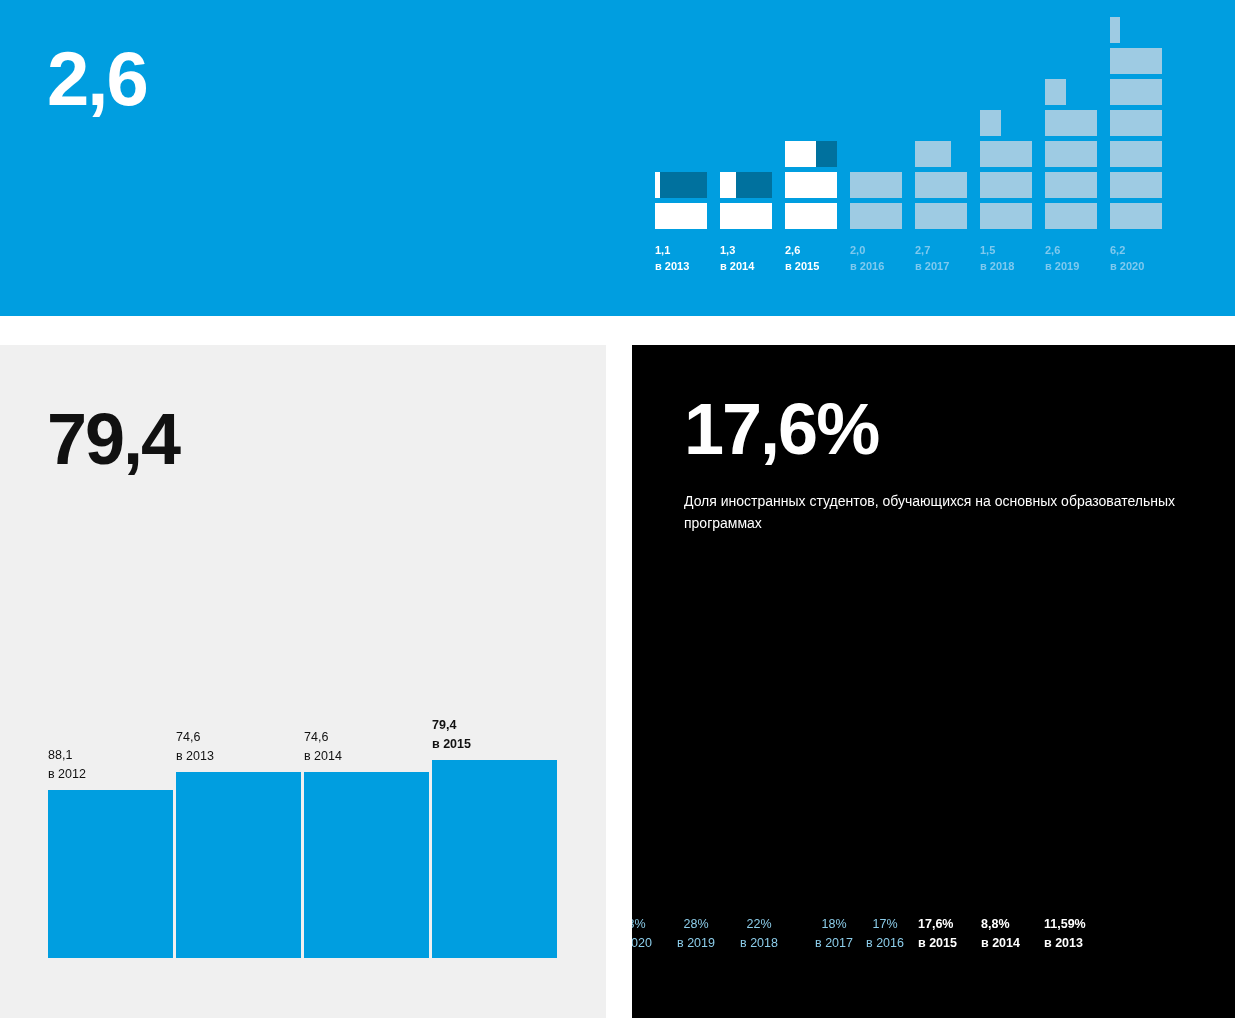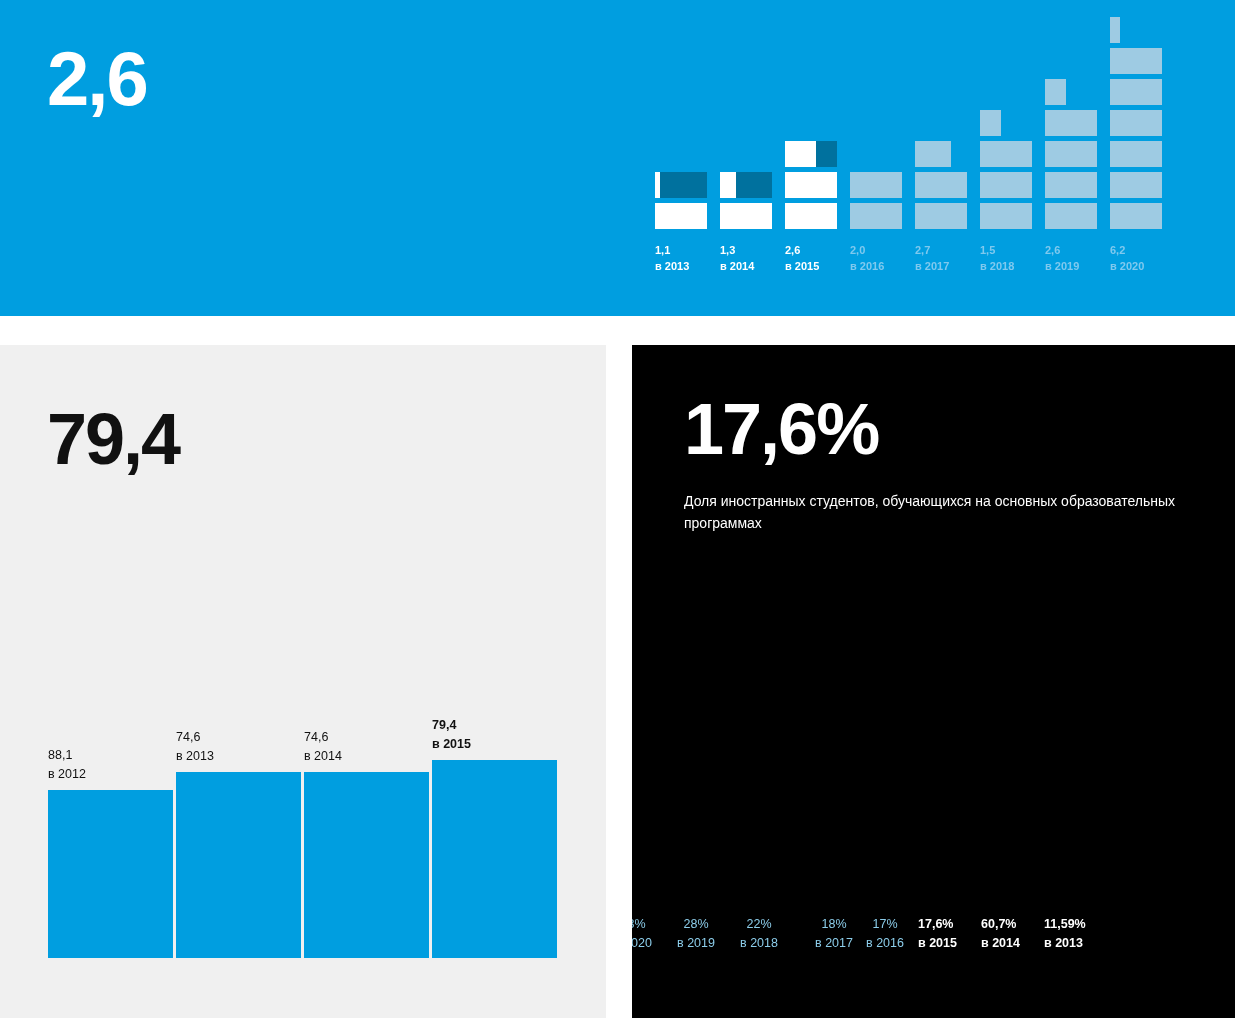--- a/index.html
+++ b/index.html
@@ -258,21 +258,21 @@
       <path d="M 585 1193 A 618 618 0 0 0 894 39.7963004612169 L 870.5 80.49949443908554 A 571 571 0 0 1 585 1146 Z" fill="#009ee0"></path>
       <path d="M 585 1193 A 618 618 0 0 0 894 39.7963004612169 L 870.5 80.49949443908554 A 571 571 0 0 1 585 1146 Z" fill="#9ecbe3"></path>
     </svg>
   <div class="big-number" id="intl-value">17,6%</div>
   <div id="intl-caption">Доля иностранных студентов, обучающихся на основных образовательных программах</div>
 <div class="arc-lab hi" style="left: 412px;">
       <span class="v">11,59%</span>
       <span class="y">в 2013</span>
     </div>
     <div class="arc-lab hi" style="left: 349px;">
-      <span class="v">60,7%</span>
+      <span class="v">8,8%</span>
       <span class="y">в 2014</span>
     </div>
     <div class="arc-lab hi cur" style="left: 286px;">
       <span class="v">17,6%</span>
       <span class="y">в 2015</span>
     </div>
     <div class="arc-lab dim" style="left: 223px;">
       <span class="v">17%</span>
       <span class="y">в 2016</span>
     </div>

